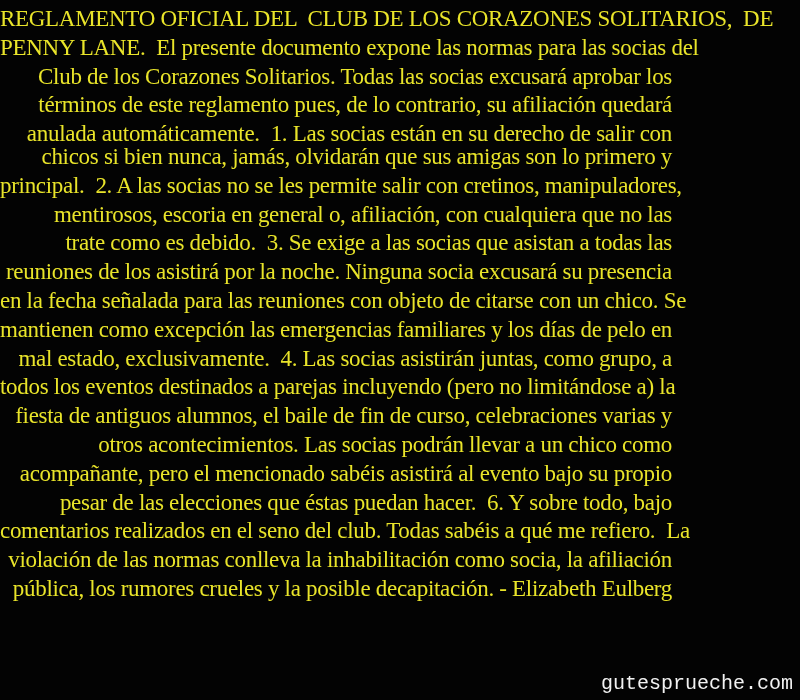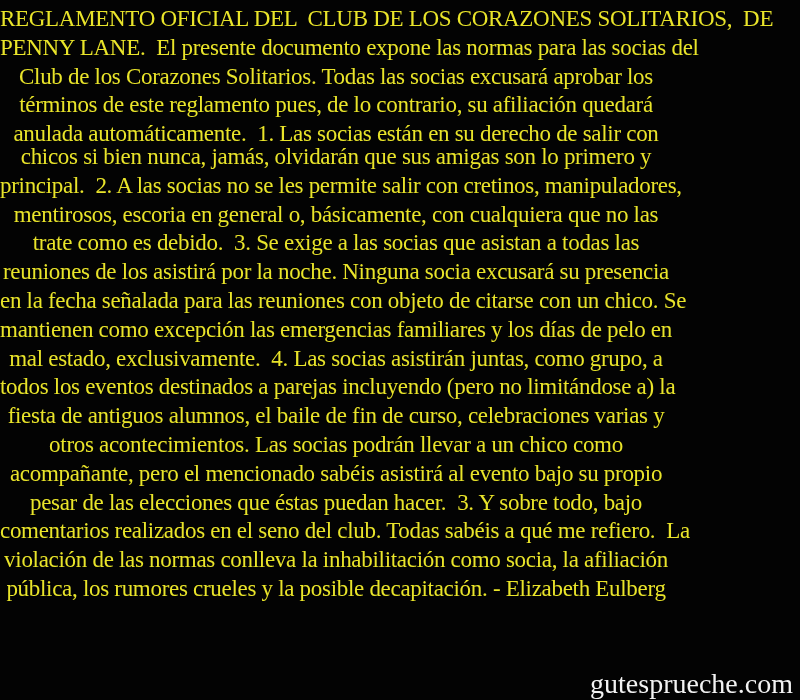--- a/index.html
+++ b/index.html
@@ -8,73 +8,74 @@
     height: 700px;
     position: relative;
     overflow: hidden;
     background: var(--bg, #030303);
     font-family: "Liberation Serif", serif;
   }
   .quote-block {
     position: absolute;
     left: 0;
     width: 672px;
-    text-align: center;
+    text-align: right;
     color: var(--fg, #e9e42a);
   }
   #block-intro { top: 5px; }
   #block-rules { top: 143px; }
   .line {
     height: 28.8px;
     line-height: 28.8px;
     font-size: 23px;
     letter-spacing: -0.3px;
   }
   .line > span {
     display: inline-block;
     white-space: pre;
     transform-origin: 50% 50%;
   }
   .watermark {
     position: absolute;
     right: 7px;
     bottom: 1px;
-    font-size: 28px;
+    font-size: 20px;
     line-height: 30px;
     color: var(--wm, #f2f2f2);
     white-space: pre;
+    font-family: Liberation Mono, monospace;
   }
 </style>
 </head>
 <body>
 
 <div>
 
   <div class="quote-block" id="block-intro">
     <div class="line"><span>REGLAMENTO OFICIAL DEL  CLUB DE LOS CORAZONES SOLITARIOS,  DE</span></div>
     <div class="line"><span>PENNY LANE.  El presente documento expone las normas para las socias del</span></div>
     <div class="line"><span>Club de los Corazones Solitarios. Todas las socias excusará aprobar los</span></div>
     <div class="line"><span>términos de este reglamento pues, de lo contrario, su afiliación quedará</span></div>
     <div class="line"><span>anulada automáticamente.  1. Las socias están en su derecho de salir con</span></div>
   </div>
 
   <div class="quote-block" id="block-rules">
     <div class="line"><span>chicos si bien nunca, jamás, olvidarán que sus amigas son lo primero y</span></div>
     <div class="line"><span>principal.  2. A las socias no se les permite salir con cretinos, manipuladores,</span></div>
-    <div class="line"><span>mentirosos, escoria en general o, básicamente, con cualquiera que no las</span></div>
+    <div class="line"><span>mentirosos, escoria en general o, afiliación, con cualquiera que no las</span></div>
     <div class="line"><span>trate como es debido.  3. Se exige a las socias que asistan a todas las</span></div>
     <div class="line"><span>reuniones de los asistirá por la noche. Ninguna socia excusará su presencia</span></div>
     <div class="line"><span>en la fecha señalada para las reuniones con objeto de citarse con un chico. Se</span></div>
     <div class="line"><span>mantienen como excepción las emergencias familiares y los días de pelo en</span></div>
     <div class="line"><span>mal estado, exclusivamente.  4. Las socias asistirán juntas, como grupo, a</span></div>
     <div class="line"><span>todos los eventos destinados a parejas incluyendo (pero no limitándose a) la</span></div>
     <div class="line"><span>fiesta de antiguos alumnos, el baile de fin de curso, celebraciones varias y</span></div>
     <div class="line"><span>otros acontecimientos. Las socias podrán llevar a un chico como</span></div>
     <div class="line"><span>acompañante, pero el mencionado sabéis asistirá al evento bajo su propio</span></div>
-    <div class="line"><span>pesar de las elecciones que éstas puedan hacer.  3. Y sobre todo, bajo</span></div>
+    <div class="line"><span>pesar de las elecciones que éstas puedan hacer.  6. Y sobre todo, bajo</span></div>
     <div class="line"><span>comentarios realizados en el seno del club. Todas sabéis a qué me refiero.  La</span></div>
     <div class="line"><span>violación de las normas conlleva la inhabilitación como socia, la afiliación</span></div>
     <div class="line"><span>pública, los rumores crueles y la posible decapitación. - Elizabeth Eulberg</span></div>
   </div>
 
   <div class="watermark">gutesprueche.com</div>
 
 </div>
 
 </body></html>

